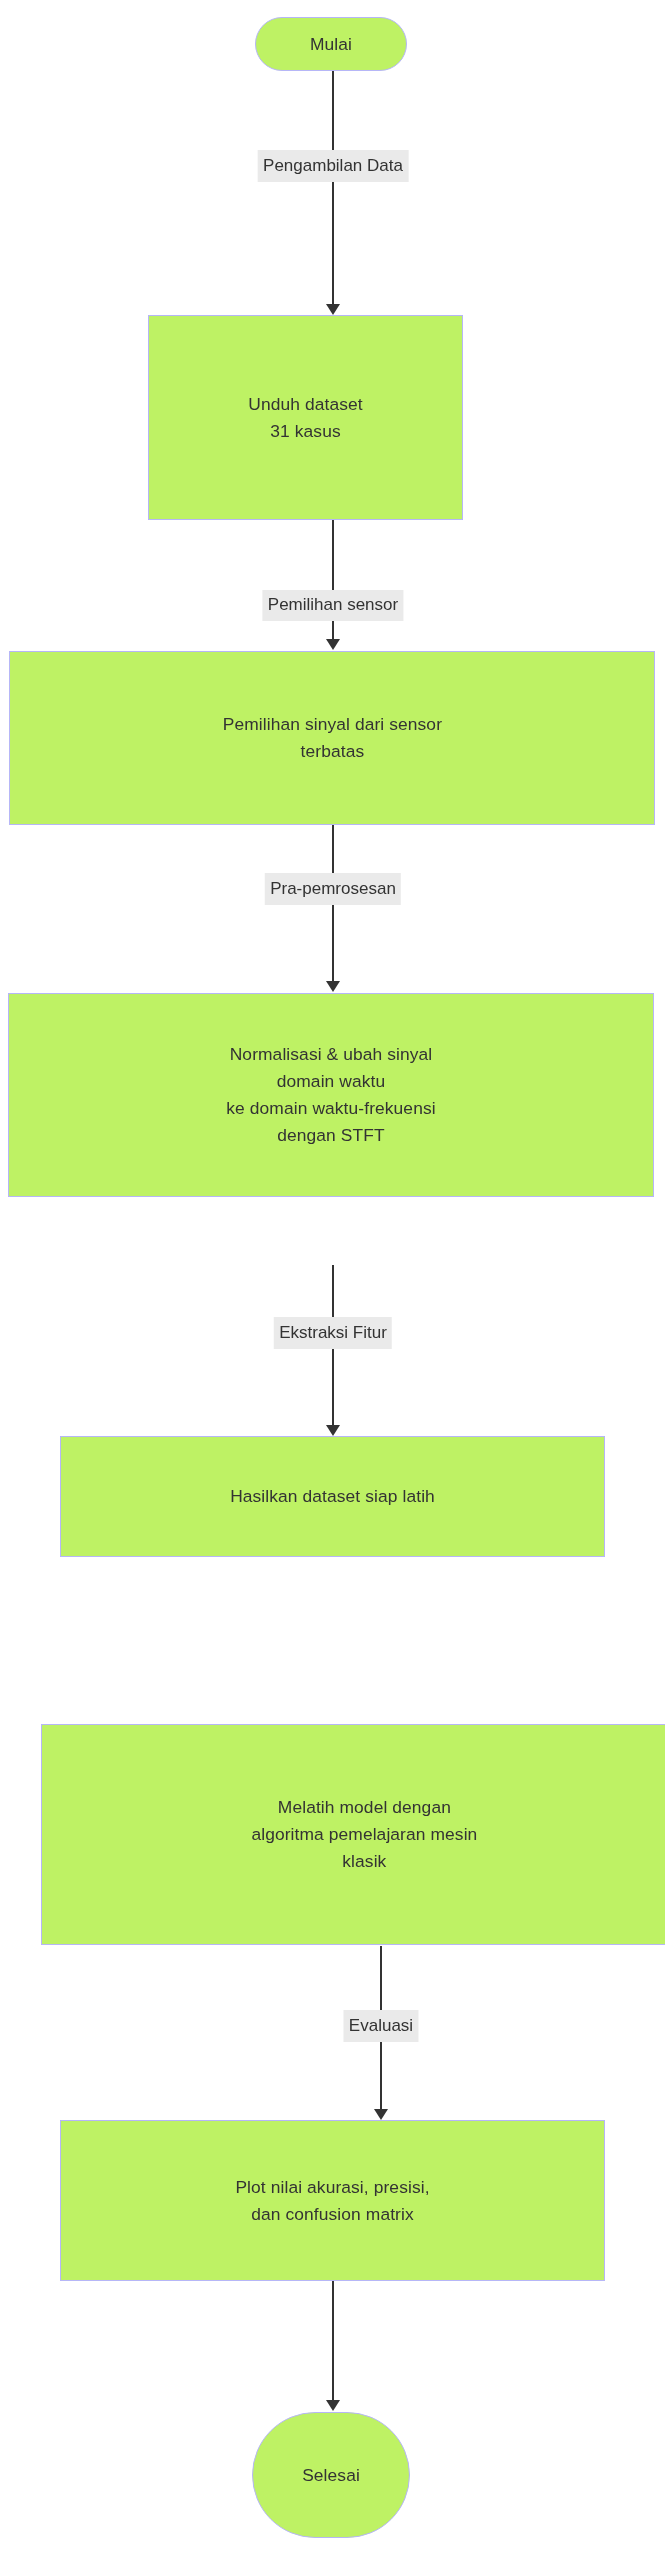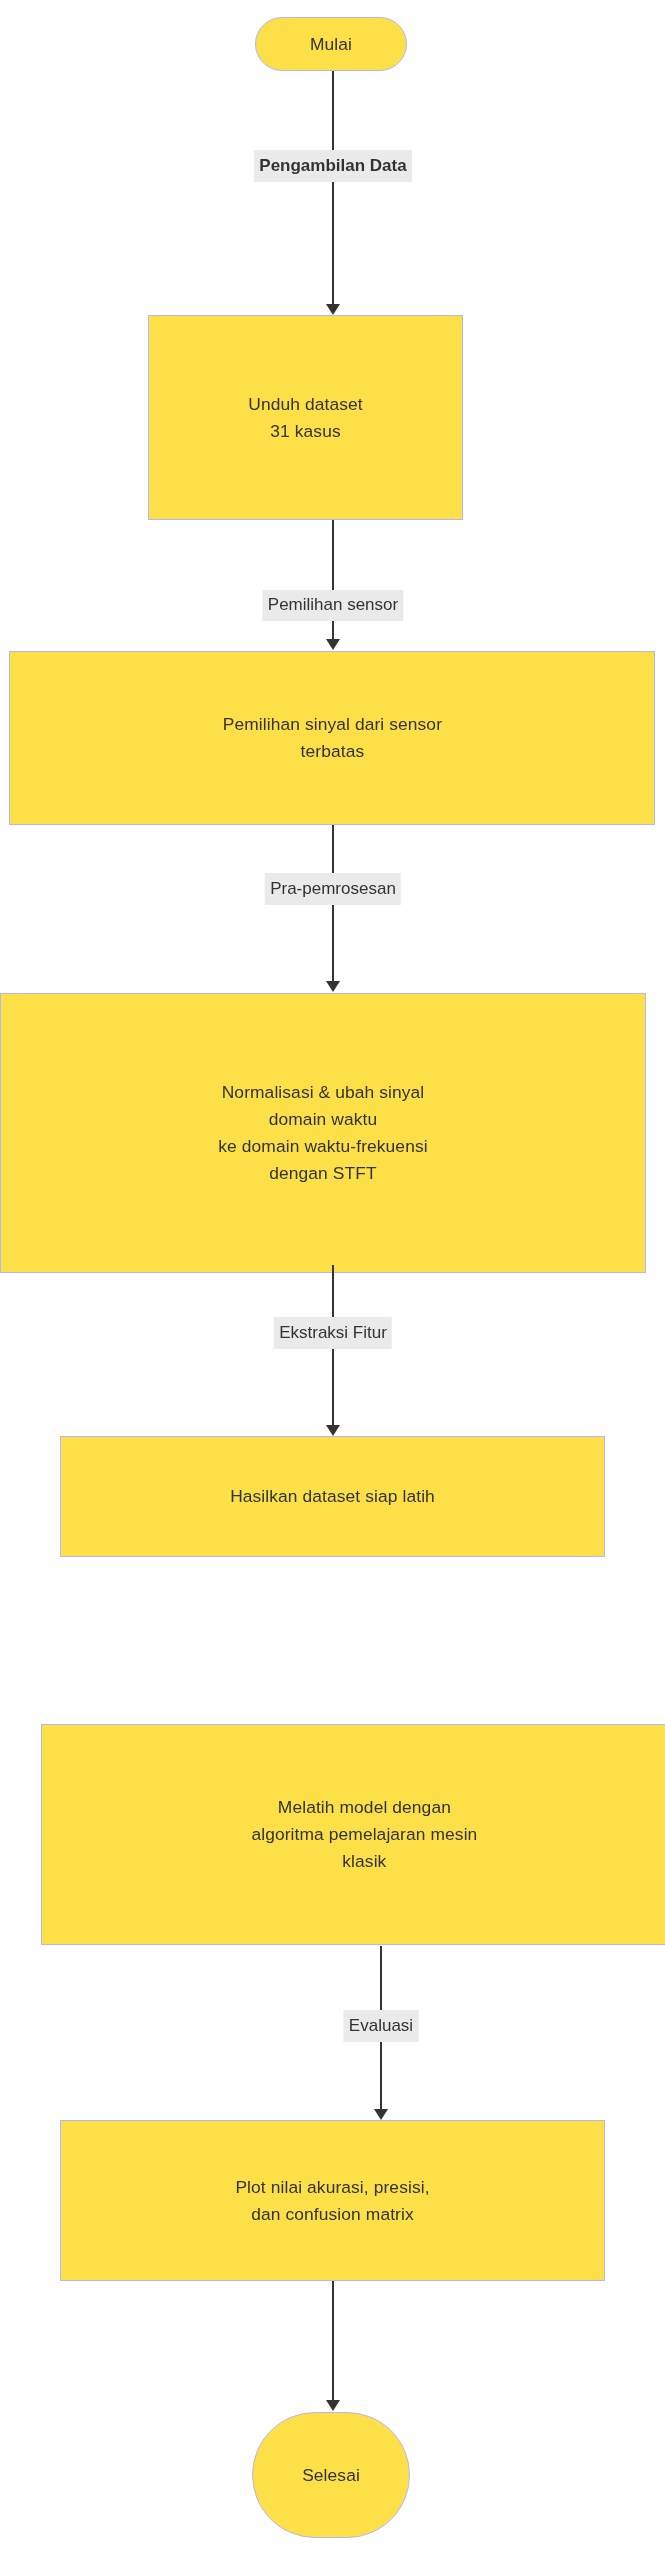--- a/index.html
+++ b/index.html
@@ -17,21 +17,21 @@
     height: 2576px;
     margin: 0 auto;
     background: #ffffff;
     overflow: hidden;
   }
 
   
   .node {
     position: absolute;
     box-sizing: border-box;
-    background: #fde047;
+    background: #bef264;
     border: 1.3px solid #b6b6f7;
     color: #333333;
     display: flex;
     align-items: center;
     justify-content: center;
     text-align: center;
     font-size: 17.4px;
     line-height: 1.55;
     letter-spacing: 0.1px;
   }
@@ -82,21 +82,21 @@
 </style>
 </head>
 <body>
 
 <div id="flowchart">
 
   <div class="node terminal" style="left:255px; top:17.4px; width:152px; height:54px;">
     <span class="node-text">Mulai</span>
   </div>
 
-  <div class="edge" style="top:71px; height:244px;font-weight:bold;">
+  <div class="edge" style="top:71px; height:244px;">
     <div class="stem" style="height:233px;"></div>
     <div class="arrow-head" style="top:233px;"></div>
     <div class="edge-label" style="top:79px;">Pengambilan Data</div>
   </div>
 
   <div class="node" style="left:148px; top:315px; width:315px; height:205px;">
     <span class="node-text">Unduh dataset
 31 kasus</span>
   </div>
 
@@ -110,21 +110,21 @@
     <span class="node-text">Pemilihan sinyal dari sensor
 terbatas</span>
   </div>
 
   <div class="edge" style="top:825px; height:168px;">
     <div class="stem" style="height:156px;"></div>
     <div class="arrow-head" style="top:156px;"></div>
     <div class="edge-label" style="top:48px;">Pra-pemrosesan</div>
   </div>
 
-  <div class="node" style="left:0; top:993px; width:646px; height:280px;">
+  <div class="node" style="left:8px; top:993px; width:646px; height:204px;">
     <span class="node-text">Normalisasi &amp; ubah sinyal
 domain waktu
 ke domain waktu-frekuensi
 dengan STFT</span>
   </div>
 
   <div class="edge" style="top:1265px; height:171px;">
     <div class="stem" style="height:160px;"></div>
     <div class="arrow-head" style="top:160px;"></div>
     <div class="edge-label" style="top:52px;">Ekstraksi Fitur</div>

